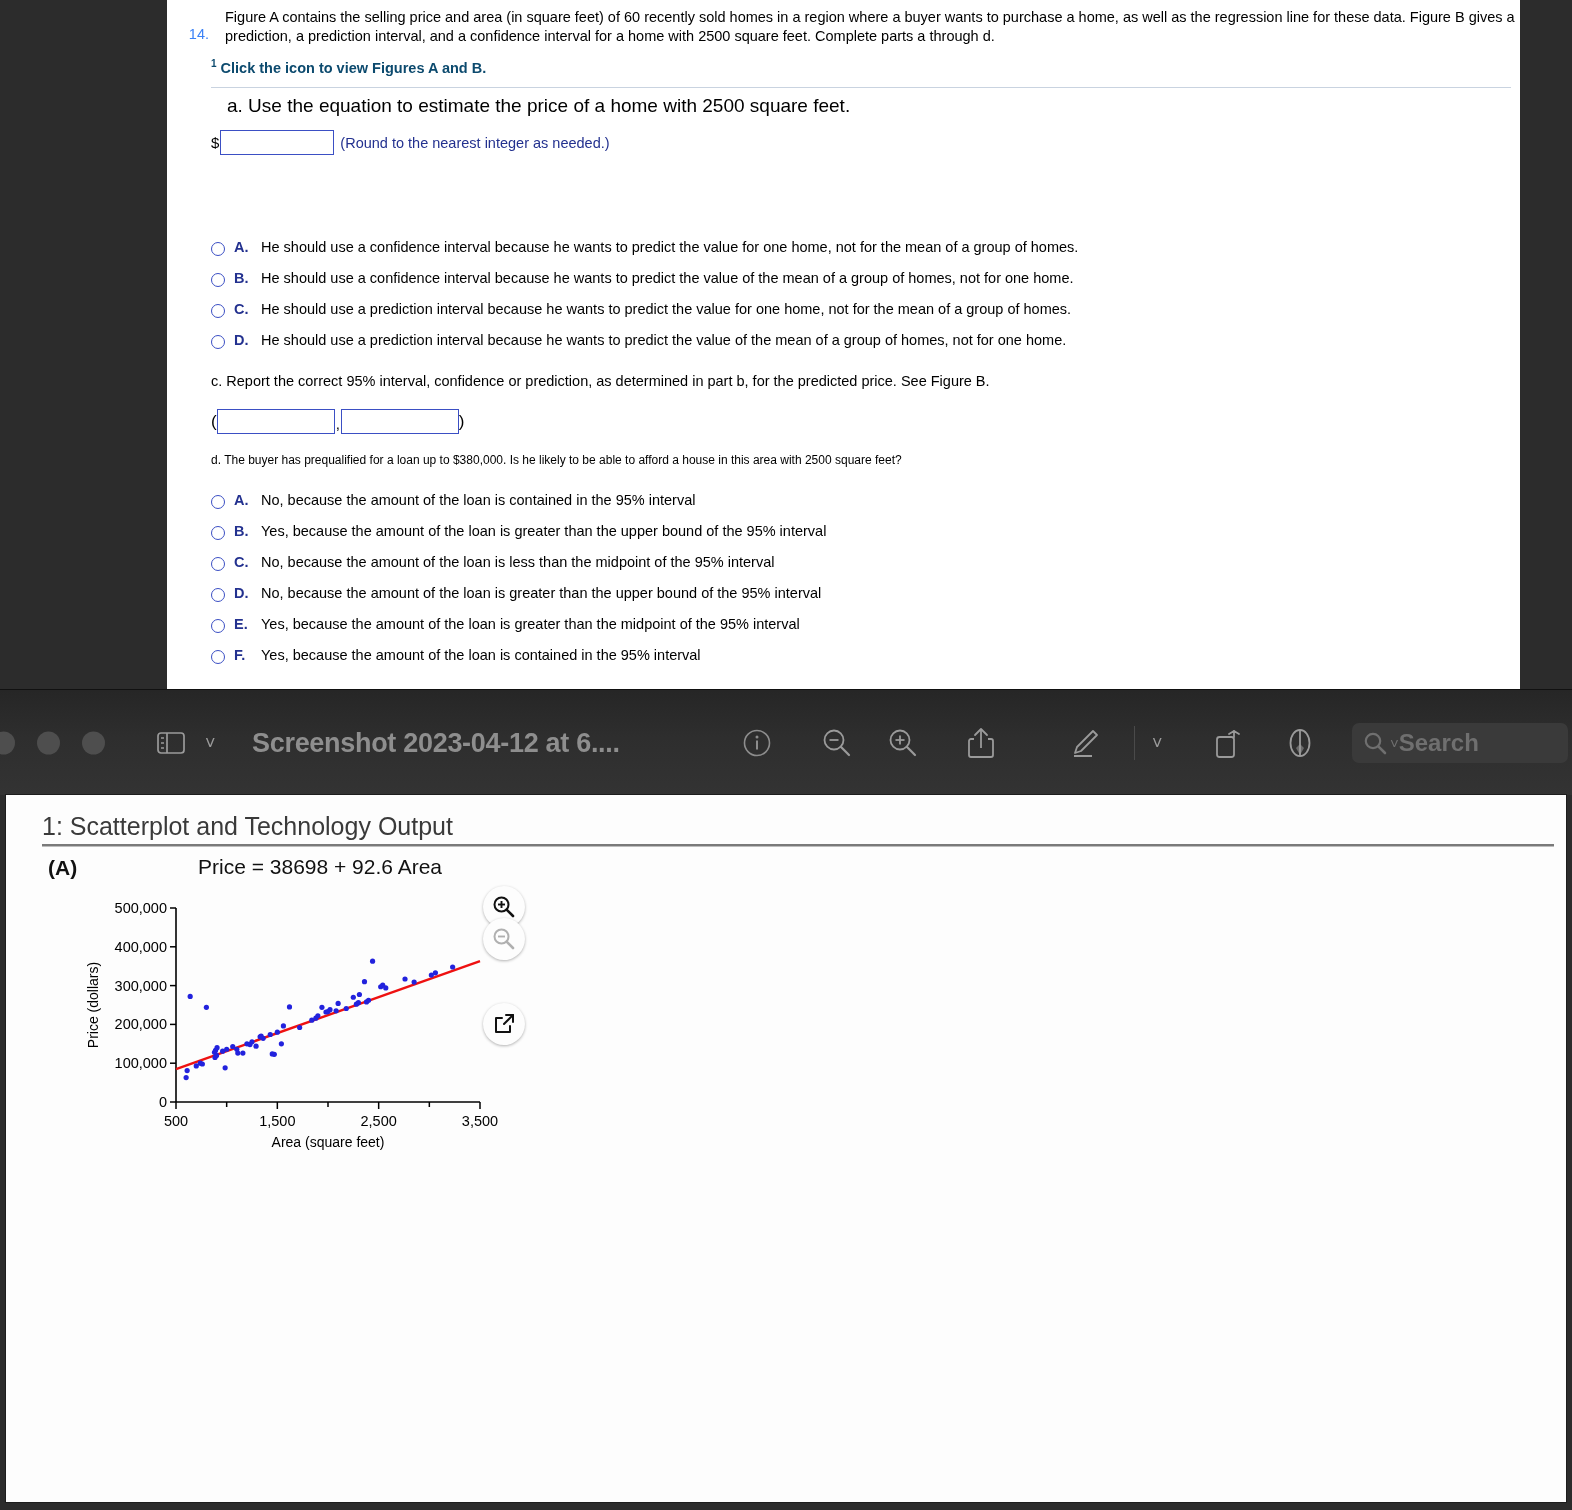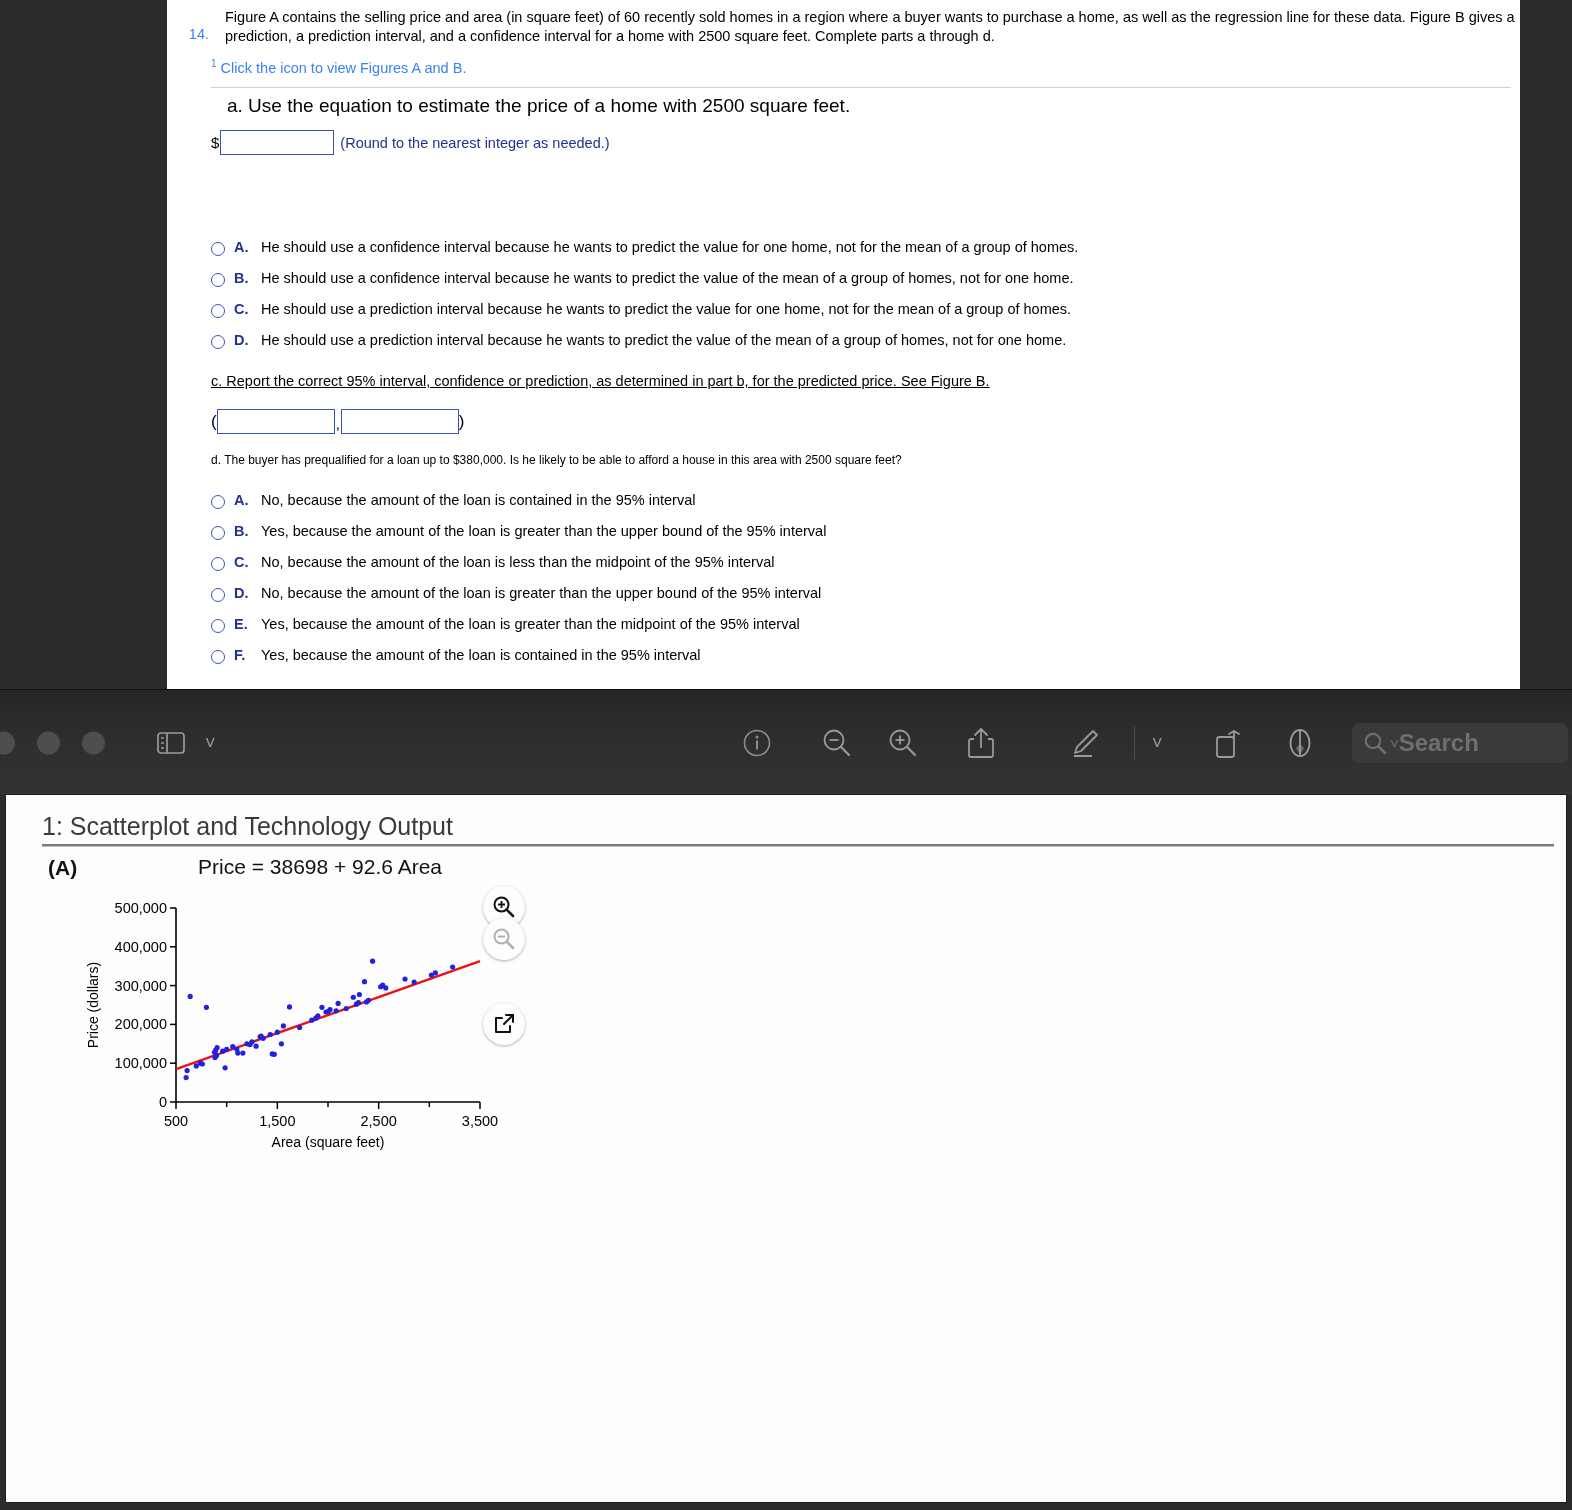--- a/index.html
+++ b/index.html
@@ -24,21 +24,21 @@
 
   .q-row{position:absolute;left:8px;top:4px;width:1340px;}
   .q-num{
     position:absolute;left:0px;top:22px;width:34px;
     text-align:right;font-size:14.5px;color:#3b82f6;
   }
   .q-body{position:absolute;left:44px;top:4px;width:1296px;margin-left:6px;}
   .q-text{font-size:14.5px;line-height:19px;color:#000;}
 
   .footnote{
-    position:absolute;left:44px;top:58px;font-size:14.5px;color:#3b82f6;
+    position:absolute;left:44px;top:58px;font-size:14.5px;color:#0c4a6e;font-weight:bold;
   }
   .footnote sup{font-size:10px;vertical-align:super;}
 
   .divider{
     position:absolute;left:44px;top:87px;width:1300px;height:1px;
     background:#c9d3e0;
   }
 
   .sec-a{position:absolute;left:60px;top:95px;font-size:19px;color:#000;text-align:right;}
 
@@ -57,21 +57,21 @@
   .radio{
     width:14px;height:14px;border:1.6px solid #3b4fc4;border-radius:50%;
     background:#fff;box-sizing:border-box;margin-top:3px;flex:none;
   }
   .opt-letter{
     font-size:14.5px;font-weight:bold;color:#23318f;
     margin-left:9px;width:22px;flex:none;
   }
   .opt-text{font-size:14.5px;color:#000;margin-left:5px;white-space:nowrap;}
 
-  .sec-c{position:absolute;left:44px;top:373px;font-size:14.5px;color:#000;text-decoration:underline;}
+  .sec-c{position:absolute;left:44px;top:373px;font-size:14.5px;color:#000;}
   .interval-line{position:absolute;left:44px;top:409px;display:flex;align-items:center;}
   .paren{font-size:17px;color:#000;}
   .ibox{
     width:118px;height:25px;border:1.4px solid #3b4fc4;background:#fff;
     box-sizing:border-box;
   }
   .comma{font-size:15px;color:#000;margin:0 1px;align-self:flex-end;padding-bottom:2px;}
 
   .sec-d{position:absolute;left:44px;top:453px;font-size:12px;color:#000;}
 
@@ -262,20 +262,21 @@
     <svg width="30" height="26" viewBox="0 0 30 26">
         <rect x="2" y="3" width="26" height="20" rx="3" fill="none" stroke="#9a9a9a" stroke-width="1.7"></rect>
         <line x1="11" y1="3" x2="11" y2="23" stroke="#9a9a9a" stroke-width="1.7"></line>
         <line x1="5" y1="8" x2="8" y2="8" stroke="#9a9a9a" stroke-width="1.5"></line>
         <line x1="5" y1="13" x2="8" y2="13" stroke="#9a9a9a" stroke-width="1.5"></line>
         <line x1="5" y1="18" x2="8" y2="18" stroke="#9a9a9a" stroke-width="1.5"></line>
       </svg>
   </div>
   <div id="sidebar-chev">˅</div>
 
+  <div id="doc-title">Screenshot 2023-04-12 at 6....</div>
 
   <div id="info-btn" class="tb-icon">
     <svg width="30" height="30" viewBox="0 0 30 30">
         <circle cx="15" cy="15" r="12.5" fill="none" stroke="#8d8d8d" stroke-width="1.6"></circle>
         <circle cx="15" cy="9" r="1.5" fill="#8d8d8d"></circle>
         <rect x="14" y="12.5" width="2" height="9" fill="#8d8d8d"></rect>
       </svg>
   </div>
 
   <div id="zoomout-btn" class="tb-icon">

